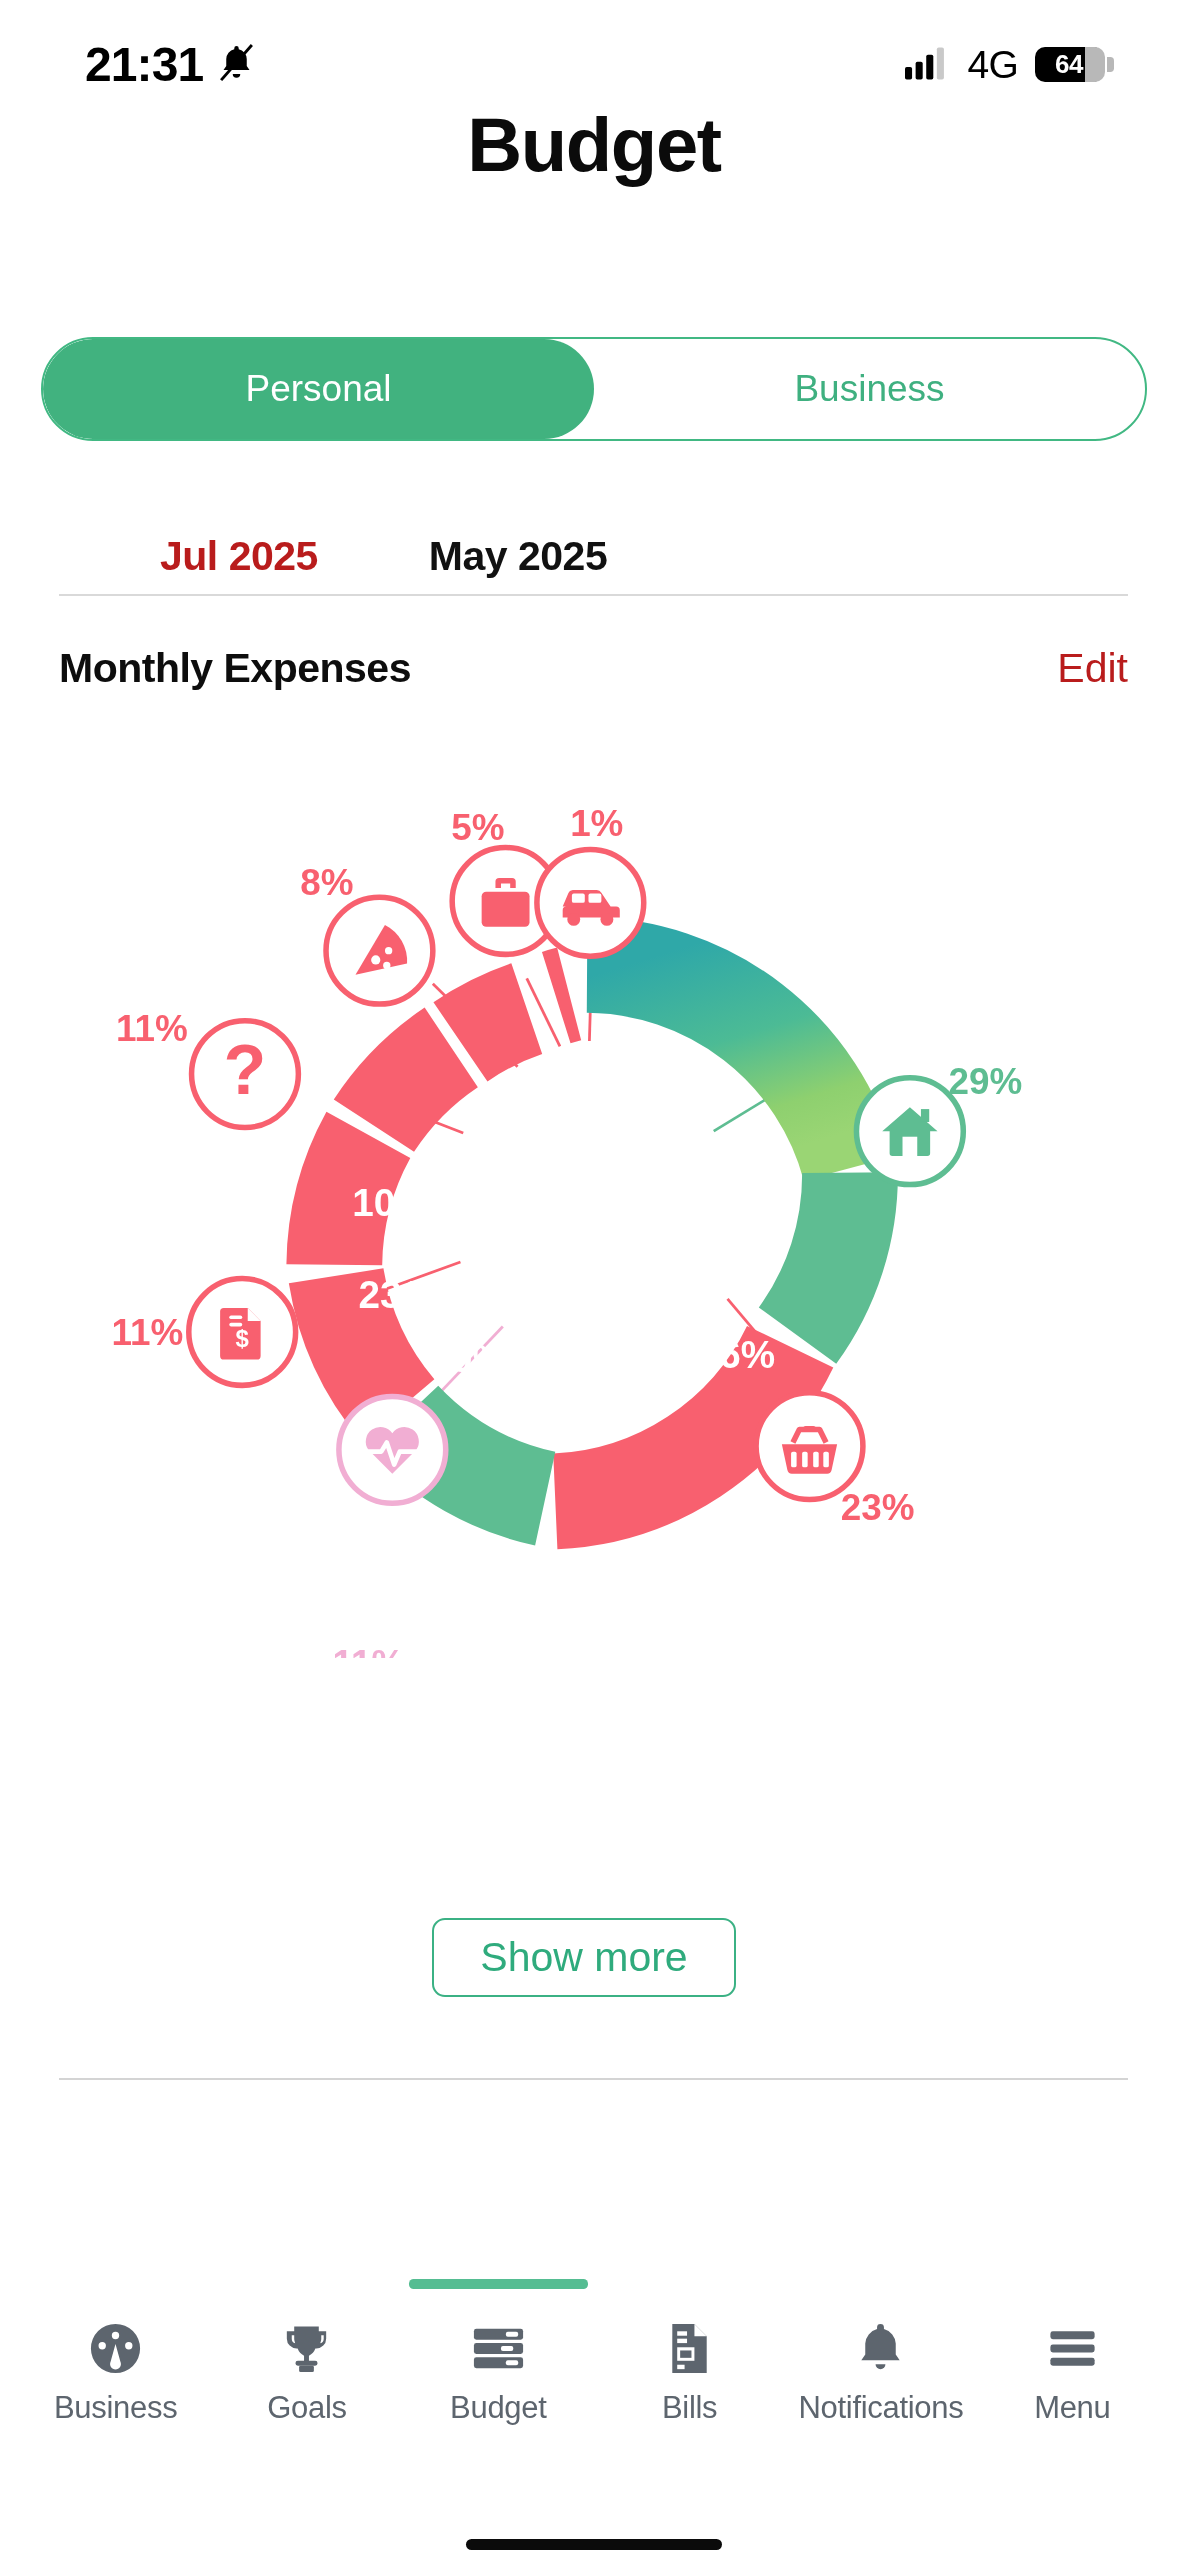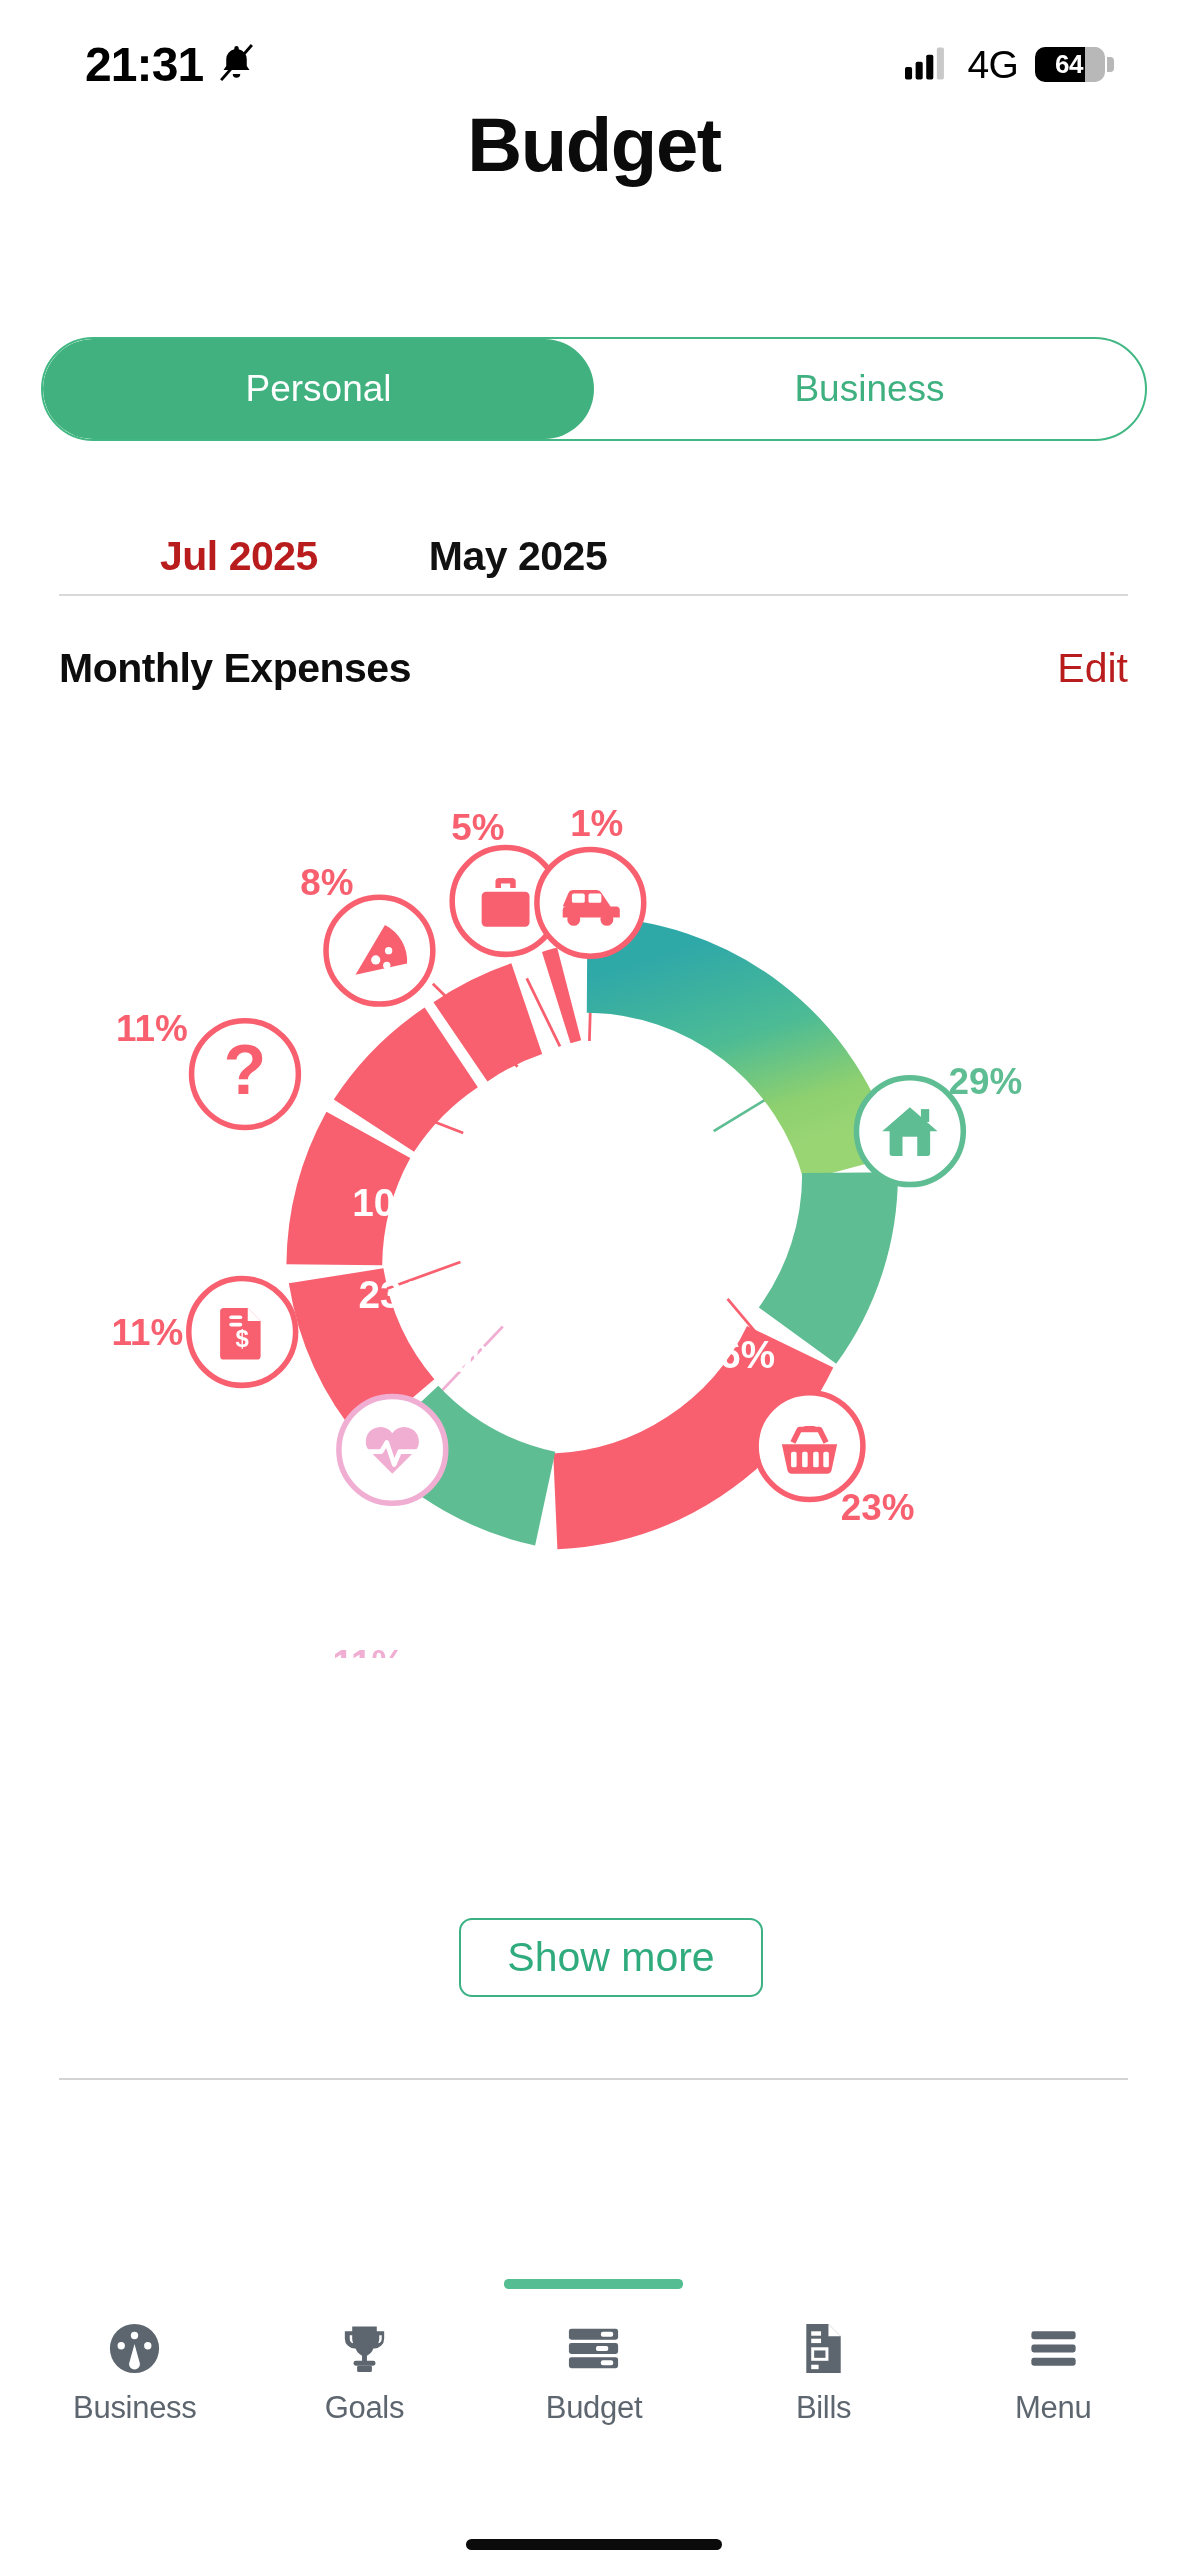--- a/index.html
+++ b/index.html
@@ -75,21 +75,21 @@
   .edit-link { font-size: 41px; color: #b91c1c; font-weight: 500; }
 
   
   .chart-wrap {
     position: absolute; top: 737px; left: 0; width: 1188px; height: 921px;
   }
   .chart-svg { display: block; width: 1188px; height: 921px; }
 
   
   .show-more {
-    position: absolute; top: 1918px; left: 459px; width: 304px; height: 79px;
+    position: absolute; top: 1918px; left: 432px; width: 304px; height: 79px;
     border: 2.8px solid #3bb184; border-radius: 13px; background: #fff;
     display: flex; align-items: center; justify-content: center;
     font-size: 41px; color: #2fab7d; font-weight: 500;
   }
   .bottom-rule {
     position: absolute; top: 2078px; left: 59px; width: 1069px; height: 1.8px;
     background: #d4d4d4;
   }
 
   
@@ -352,20 +352,29 @@
           <rect x="7" y="5" width="4" height="1.8" fill="#fff"></rect>
           <rect x="7" y="8" width="4" height="1.8" fill="#fff"></rect>
           <rect x="7" y="11.5" width="7" height="5.5" fill="#fff"></rect>
           <rect x="8.2" y="12.8" width="4.6" height="3" fill="#5d656e"></rect>
           <rect x="7" y="18.6" width="3" height="1.8" fill="#fff"></rect>
         </svg>
       </span>
       <span class="tlabel">Bills</span>
     </div>
 
+    <div class="tab">
+      <span class="ticon">
+        <svg width="59" height="59" viewBox="0 0 24 24" fill="#5d656e">
+          <path d="M12 2a1.4 1.4 0 0 1 1.4 1.4v.7A6.4 6.4 0 0 1 18.2 10v4.4l1.6 2.4H4.2l1.6-2.4V10a6.4 6.4 0 0 1 4.8-5.9v-.7A1.4 1.4 0 0 1 12 2z"></path>
+          <path d="M10 18.4h4a2 2 0 0 1-4 0z"></path>
+        </svg>
+      </span>
+      <span class="tlabel">Notifications</span>
+    </div>
 
     <div class="tab">
       <span class="ticon">
         <svg width="59" height="59" viewBox="0 0 24 24" fill="#5d656e">
           <rect x="3" y="5" width="18" height="3.2" rx="1"></rect>
           <rect x="3" y="10.4" width="18" height="3.2" rx="1"></rect>
           <rect x="3" y="15.8" width="18" height="3.2" rx="1"></rect>
         </svg>
       </span>
       <span class="tlabel">Menu</span>

